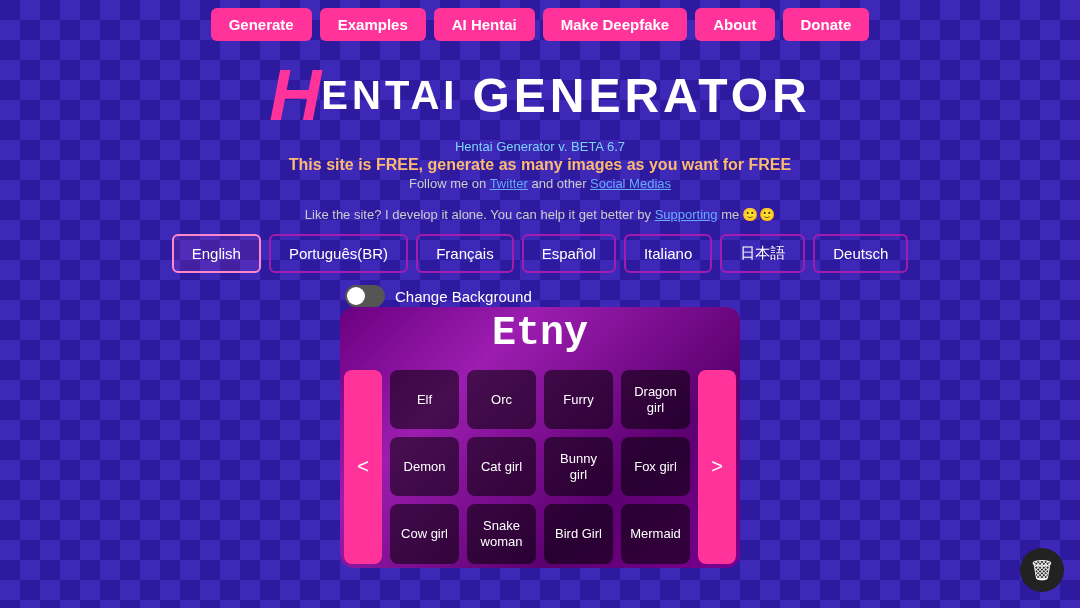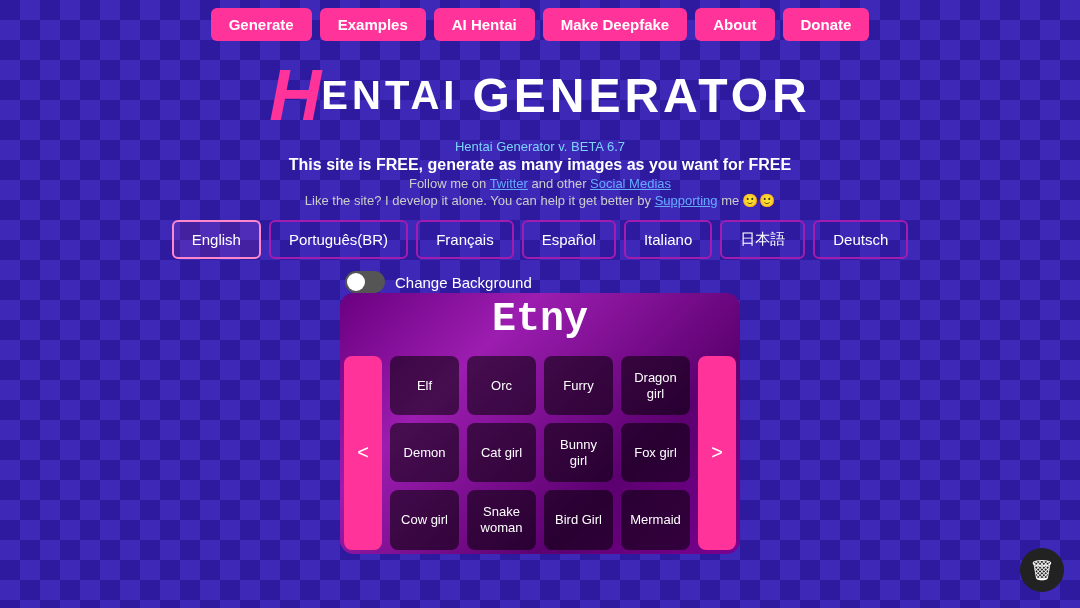--- a/index.html
+++ b/index.html
@@ -97,39 +97,39 @@
     }
 
     .version-text {
       font-size: 13px;
       color: #7dd3fc;
     }
 
     .free-text {
       font-size: 16px;
       font-weight: bold;
-      color: #ffffff;
+      color: #fdba74;
       margin-top: 2px;
     }
 
     .follow-text {
       font-size: 13px;
       color: #cccccc;
       margin-top: 2px;
     }
 
     .follow-text a {
       color: #66aaff;
       text-decoration: underline;
     }
 
     .support-text {
       font-size: 13px;
       color: #cccccc;
-      margin-top: 2px;
+      margin-top: 16px;
     }
 
     .support-text a {
       color: #66aaff;
       text-decoration: underline;
     }
 
     
     .lang-area {
       margin-top: 12px;

